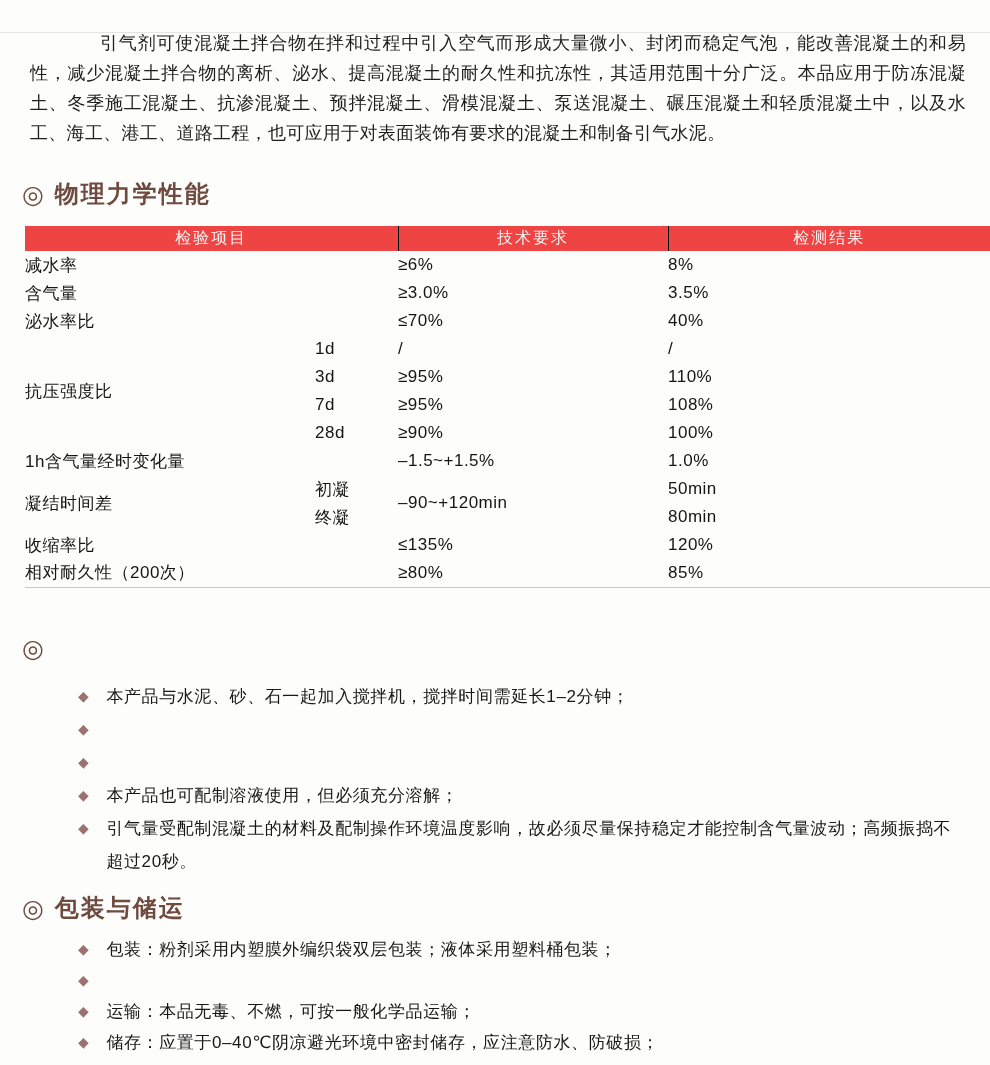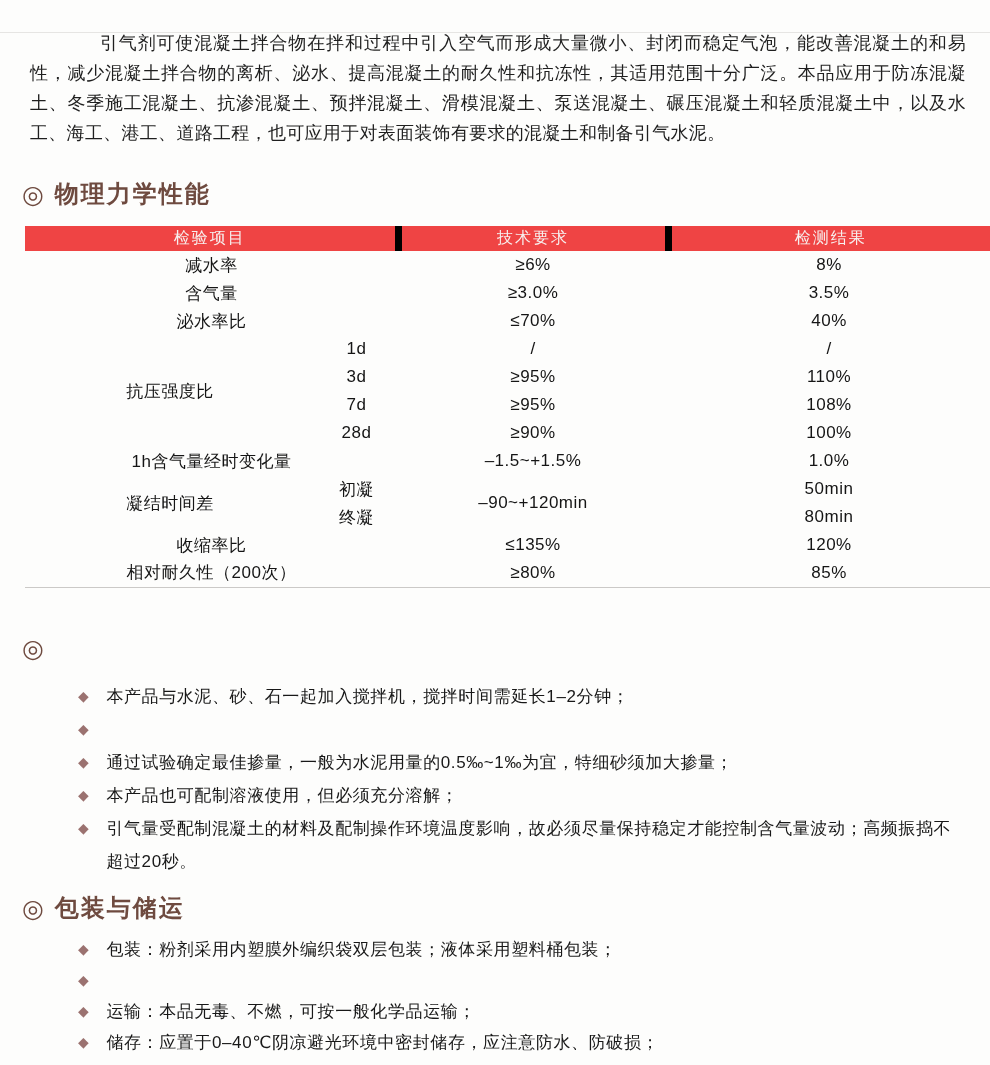--- a/index.html
+++ b/index.html
@@ -15,22 +15,22 @@
                      font-size:24px; font-weight:bold; color:#6e4a3f; letter-spacing:2px; line-height:32px; }
   .section-heading .marker { font-size:25px; font-weight:normal; color:#6e4a3f; }
   .sh-physical  { margin-top:30px; }
   .sh-usage     { margin-top:44px; }
   .sh-packaging { margin-top:14px; }
 
   table.props { margin:16px 0 0 25px; width:965px; border-collapse:collapse;
                 font-size:17px; border-bottom:1px solid #cbc9c7; }
   table.props thead th { background:#ef4444; color:#f7f0ef; font-weight:normal;
                          font-size:16px; height:25px; letter-spacing:2px; }
-  table.props thead th.sep { border-left:7px solid #000000; }
-  table.props tbody td { height:28px; text-align:center; color:#151515; letter-spacing:.5px;margin-top:20px; }
+  table.props thead th.sep { border-left:1px solid #000000; }
+  table.props tbody td { height:28px; text-align:left; color:#151515; letter-spacing:.5px;margin-top:20px; }
 
   .bullets { list-style:none; margin:16px 28px 0 78px; }
   .bullets li { display:flex; align-items:flex-start; gap:17px;
                 font-size:17px; line-height:33px; letter-spacing:.6px; color:#181818; }
   .bullets li .diamond { flex:0 0 auto; font-size:14px; line-height:33px; color:#9b7270; }
   .bullets.pack li { line-height:31px; }
   .bullets.pack li .diamond { line-height:31px; }
   .bullets.pack { margin-top:10px; }
 </style>
 </head>
@@ -136,21 +136,20 @@
   <ul class="bullets">
     <li>
       <span class="diamond">◆</span>
       <span>本产品与水泥、砂、石一起加入搅拌机，搅拌时间需延长1–2分钟；</span>
     </li>
     <li>
       <span class="diamond">◆</span>
     </li>
     <li>
       <span class="diamond">◆</span>
-      <span>通过试验确定最佳掺量，一般为水泥用量的0.5‰~1‰为宜，特细砂须加大掺量；</span>
     </li>
     <li>
       <span class="diamond">◆</span>
       <span>本产品也可配制溶液使用，但必须充分溶解；</span>
     </li>
     <li>
       <span class="diamond">◆</span>
       <span>引气量受配制混凝土的材料及配制操作环境温度影响，故必须尽量保持稳定才能控制含气量波动；高频振捣不超过20秒。</span>
     </li>
   </ul>

